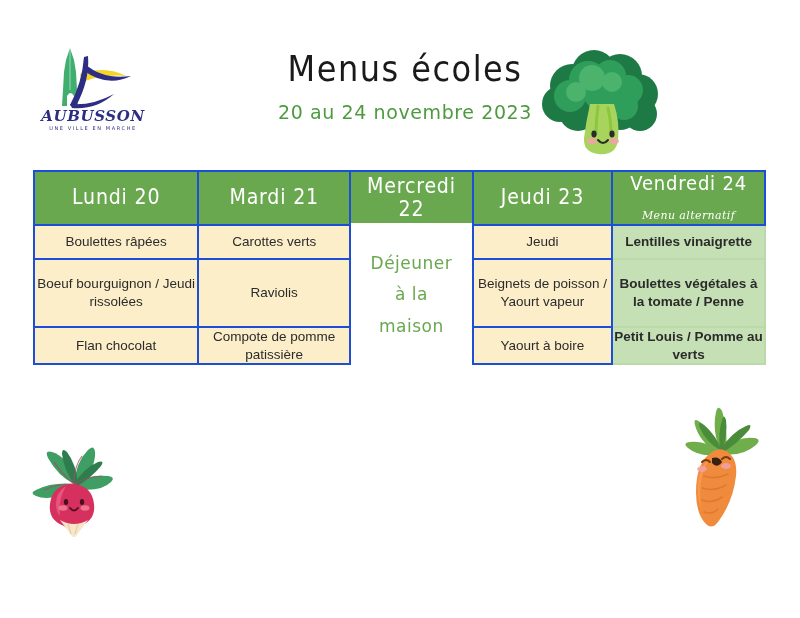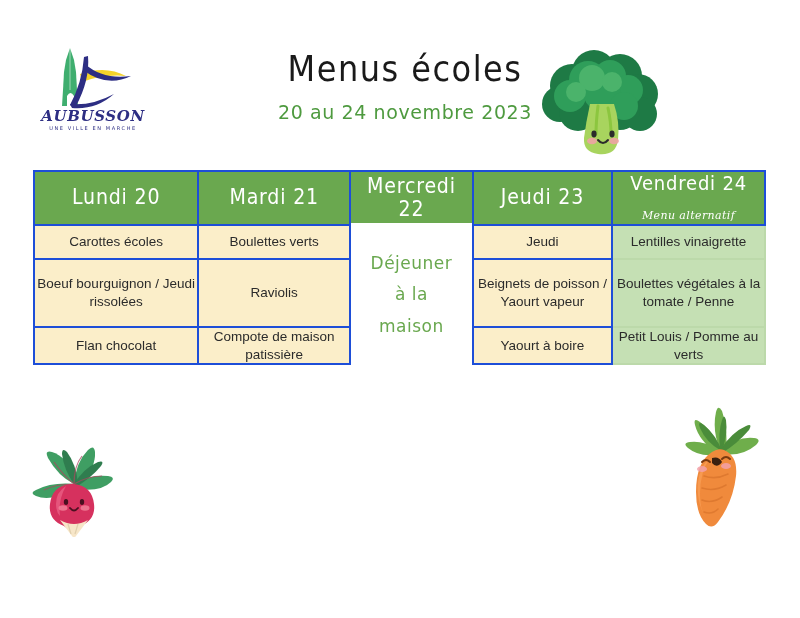--- a/index.html
+++ b/index.html
@@ -118,20 +118,21 @@
     padding: 8px 7px;
     border-color: #f6e6ba;
   }
   tbody tr.row-entree td { height: 32px; }
   tbody tr.row-plat td   { height: 66px; }
   tbody tr.row-dessert td{ height: 32px; }
 
   td.vendredi-cell {
     background: #c5e0b4;
     border-color: #bcd9aa;
+    font-weight: bold;
   }
 
   td.maison-cell {
     background: #ffffff;
     border: 1px solid #ffffff;
     color: #6aa84f;
     font-family: "DejaVu Sans", sans-serif;
     font-size: 17px;
     line-height: 1.75;
     letter-spacing: 0.5px;
@@ -249,41 +250,41 @@
       <th class="vendredi-head">
         <div class="day-name">Vendredi 24</div>
         <span class="day-note">Menu alternatif</span>
       </th>
     </tr>
   </thead>
 
   <tbody>
 
     <tr class="row-entree">
-      <td>Carottes écoles</td>
-      <td>Boulettes verts</td>
+      <td>Boulettes râpées</td>
+      <td>Carottes verts</td>
       <td class="maison-cell" rowspan="3">
         <div>Déjeuner</div>
         <div>à la</div>
         <div>maison</div>
       </td>
       <td>Jeudi</td>
       <td class="vendredi-cell">Lentilles vinaigrette</td>
     </tr>
 
     <tr class="row-plat">
       <td>Boeuf bourguignon / Jeudi rissolées</td>
       <td>Raviolis</td>
       <td>Beignets de poisson / Yaourt vapeur</td>
       <td class="vendredi-cell">Boulettes végétales à la tomate / Penne</td>
     </tr>
 
     <tr class="row-dessert">
       <td>Flan chocolat</td>
-      <td>Compote de maison patissière</td>
+      <td>Compote de pomme patissière</td>
       <td>Yaourt à boire</td>
       <td class="vendredi-cell">Petit Louis / Pomme au verts</td>
     </tr>
   </tbody>
 </table>
 
 <div class="radish">
   <svg viewBox="0 0 105 105" width="105" height="105" aria-hidden="true">
 
     <g fill="#3f9e63">

